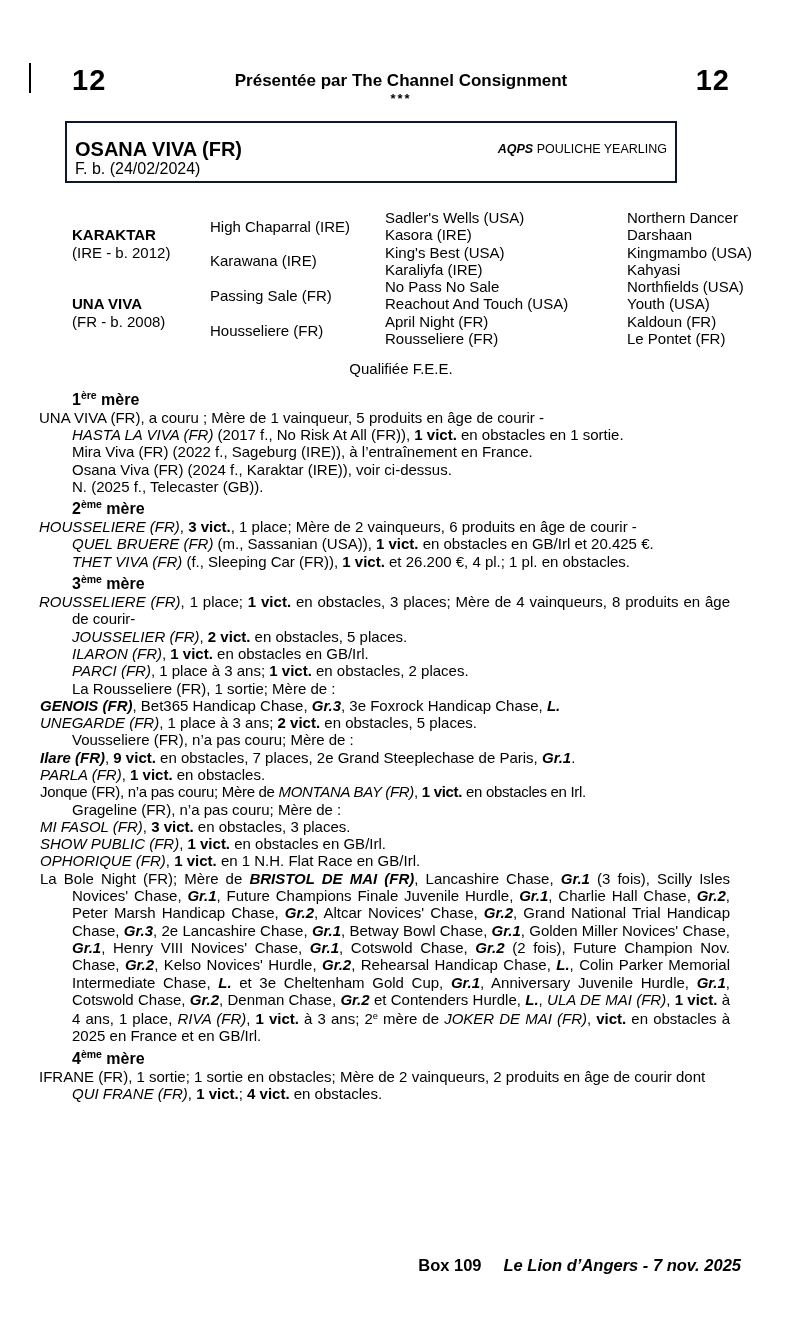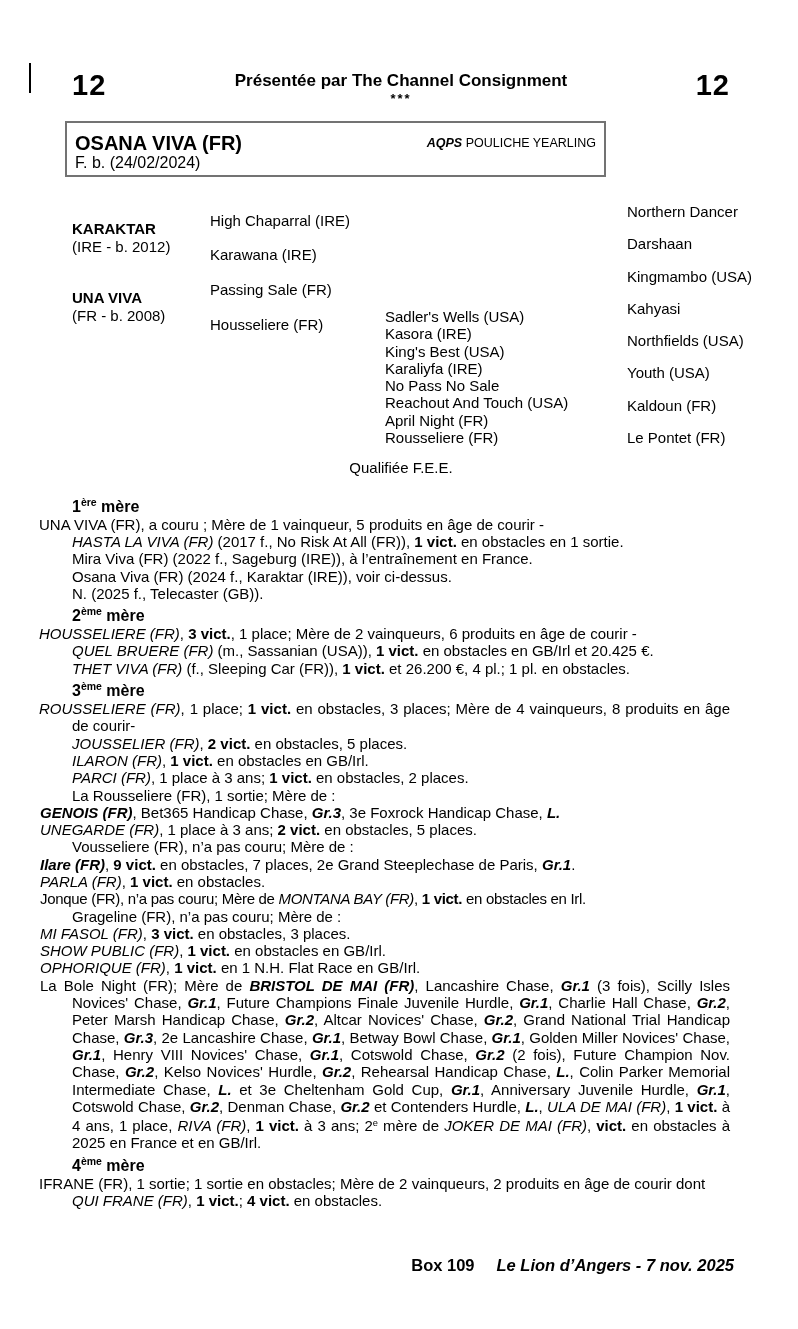--- a/index.html
+++ b/index.html
@@ -1,66 +1,66 @@
 <!DOCTYPE html>
 <html><head>
 <meta charset="utf-8">
 <style>
   html,body{margin:0;padding:0;background:#ffffff;}
   body{font-family:"Liberation Sans","DejaVu Sans",sans-serif;color:#000;}
   .page{position:relative;width:798px;height:1329px;background:#fff;overflow:hidden;}
   .edge-mark{position:absolute;left:29px;top:63px;width:2px;height:30px;background:#000;}
 
   
-  .header{display:flex;justify-content:space-between;align-items:center;margin:0 68px 16px 72px;padding-top:66px;}
+  .header{display:flex;justify-content:space-between;align-items:flex-start;margin:0 68px 16px 72px;padding-top:66px;}
   .lot-num{font-size:29px;font-weight:bold;line-height:1;letter-spacing:1px;}
   .head-center{text-align:center;}
   .head-title{font-size:17px;font-weight:bold;line-height:1.2;padding-top:5px;}
   .head-stars{font-size:13px;font-weight:bold;letter-spacing:2px;line-height:1;margin-top:1px;}
 
   
-  .title-box{margin:14px 0 0 65px;width:541px;border:2px solid #737373;display:flex;justify-content:space-between;padding:10px 8px 3px 8px;box-sizing:border-box;}
+  .title-box{margin:14px 0 0 65px;width:612px;border:2px solid #0f172a;display:flex;justify-content:space-between;padding:16px 8px 3px 8px;box-sizing:border-box;}
   .horse-name{font-size:20px;font-weight:bold;line-height:1.05;}
   .horse-details{font-size:16px;line-height:1.1;}
   .box-right{font-size:12.5px;padding-top:3px;white-space:nowrap;margin-left:20px;}
   .box-right .aqps{font-weight:bold;font-style:italic;}
 
   
   .pedigree{display:flex;margin:26px 0 0 72px;width:658px;font-size:15px;}
   .ped-c{display:flex;flex-direction:column;}
   .ped-c1{width:138px;}
   .ped-c2{width:175px;}
   .ped-c3{width:242px;justify-content:flex-end;}
-  .ped-c4{width:103px;gap:15px;}
+  .ped-c4{width:103px;}
   .ped-g1{height:69.2px;display:flex;flex-direction:column;justify-content:center;}
   .ped-g1 .nm{font-weight:bold;line-height:17.3px;white-space:nowrap;}
   .ped-g1 .or{line-height:17.3px;white-space:nowrap;}
   .ped-g2{height:34.6px;display:flex;align-items:center;white-space:nowrap;}
   .ped-row{height:17.3px;line-height:17.3px;white-space:nowrap;}
 
   
-  .qualif{margin:13px 0 16px 72px;width:658px;text-align:center;font-size:15px;line-height:17.3px;}
+  .qualif{margin:13px 0 8px 72px;width:658px;text-align:center;font-size:15px;line-height:17.3px;}
 
   
   .sections{margin:0 0 0 72px;width:658px;}
   .sec-head{margin-top:0;font-size:16px;font-weight:bold;line-height:19px;}
   .sec-head .sup{font-size:10.5px;vertical-align:6px;}
   p.para{margin:0;font-size:15px;line-height:17.3px;text-align:justify;}
   .ind-0{margin-left:33px;text-indent:-33px;}
   .ind-1{margin-left:33px;text-indent:0;}
   .ind-2{margin-left:100px;text-indent:-32px;}
   .tight{letter-spacing:-0.3px;white-space:nowrap;text-align:left;}
   .s-r{}
   .s-i{font-style:italic;}
   .s-b{font-weight:bold;}
   .s-bi{font-weight:bold;font-style:italic;}
   .s-sup{font-size:62%;vertical-align:5px;}
 
   
-  .footer{position:absolute;top:1256px;left:4px;width:730px;text-align:right;font-size:16.5px;white-space:nowrap;}
+  .footer{position:absolute;top:1256px;left:11px;width:730px;text-align:right;font-size:16.5px;white-space:nowrap;}
   .footer .box-label{font-weight:bold;}
   .footer .venue{font-weight:bold;font-style:italic;margin-left:22px;}
 </style>
 </head>
 <body>
 
 <div class="page">
 
   <div class="edge-mark"></div>
 

